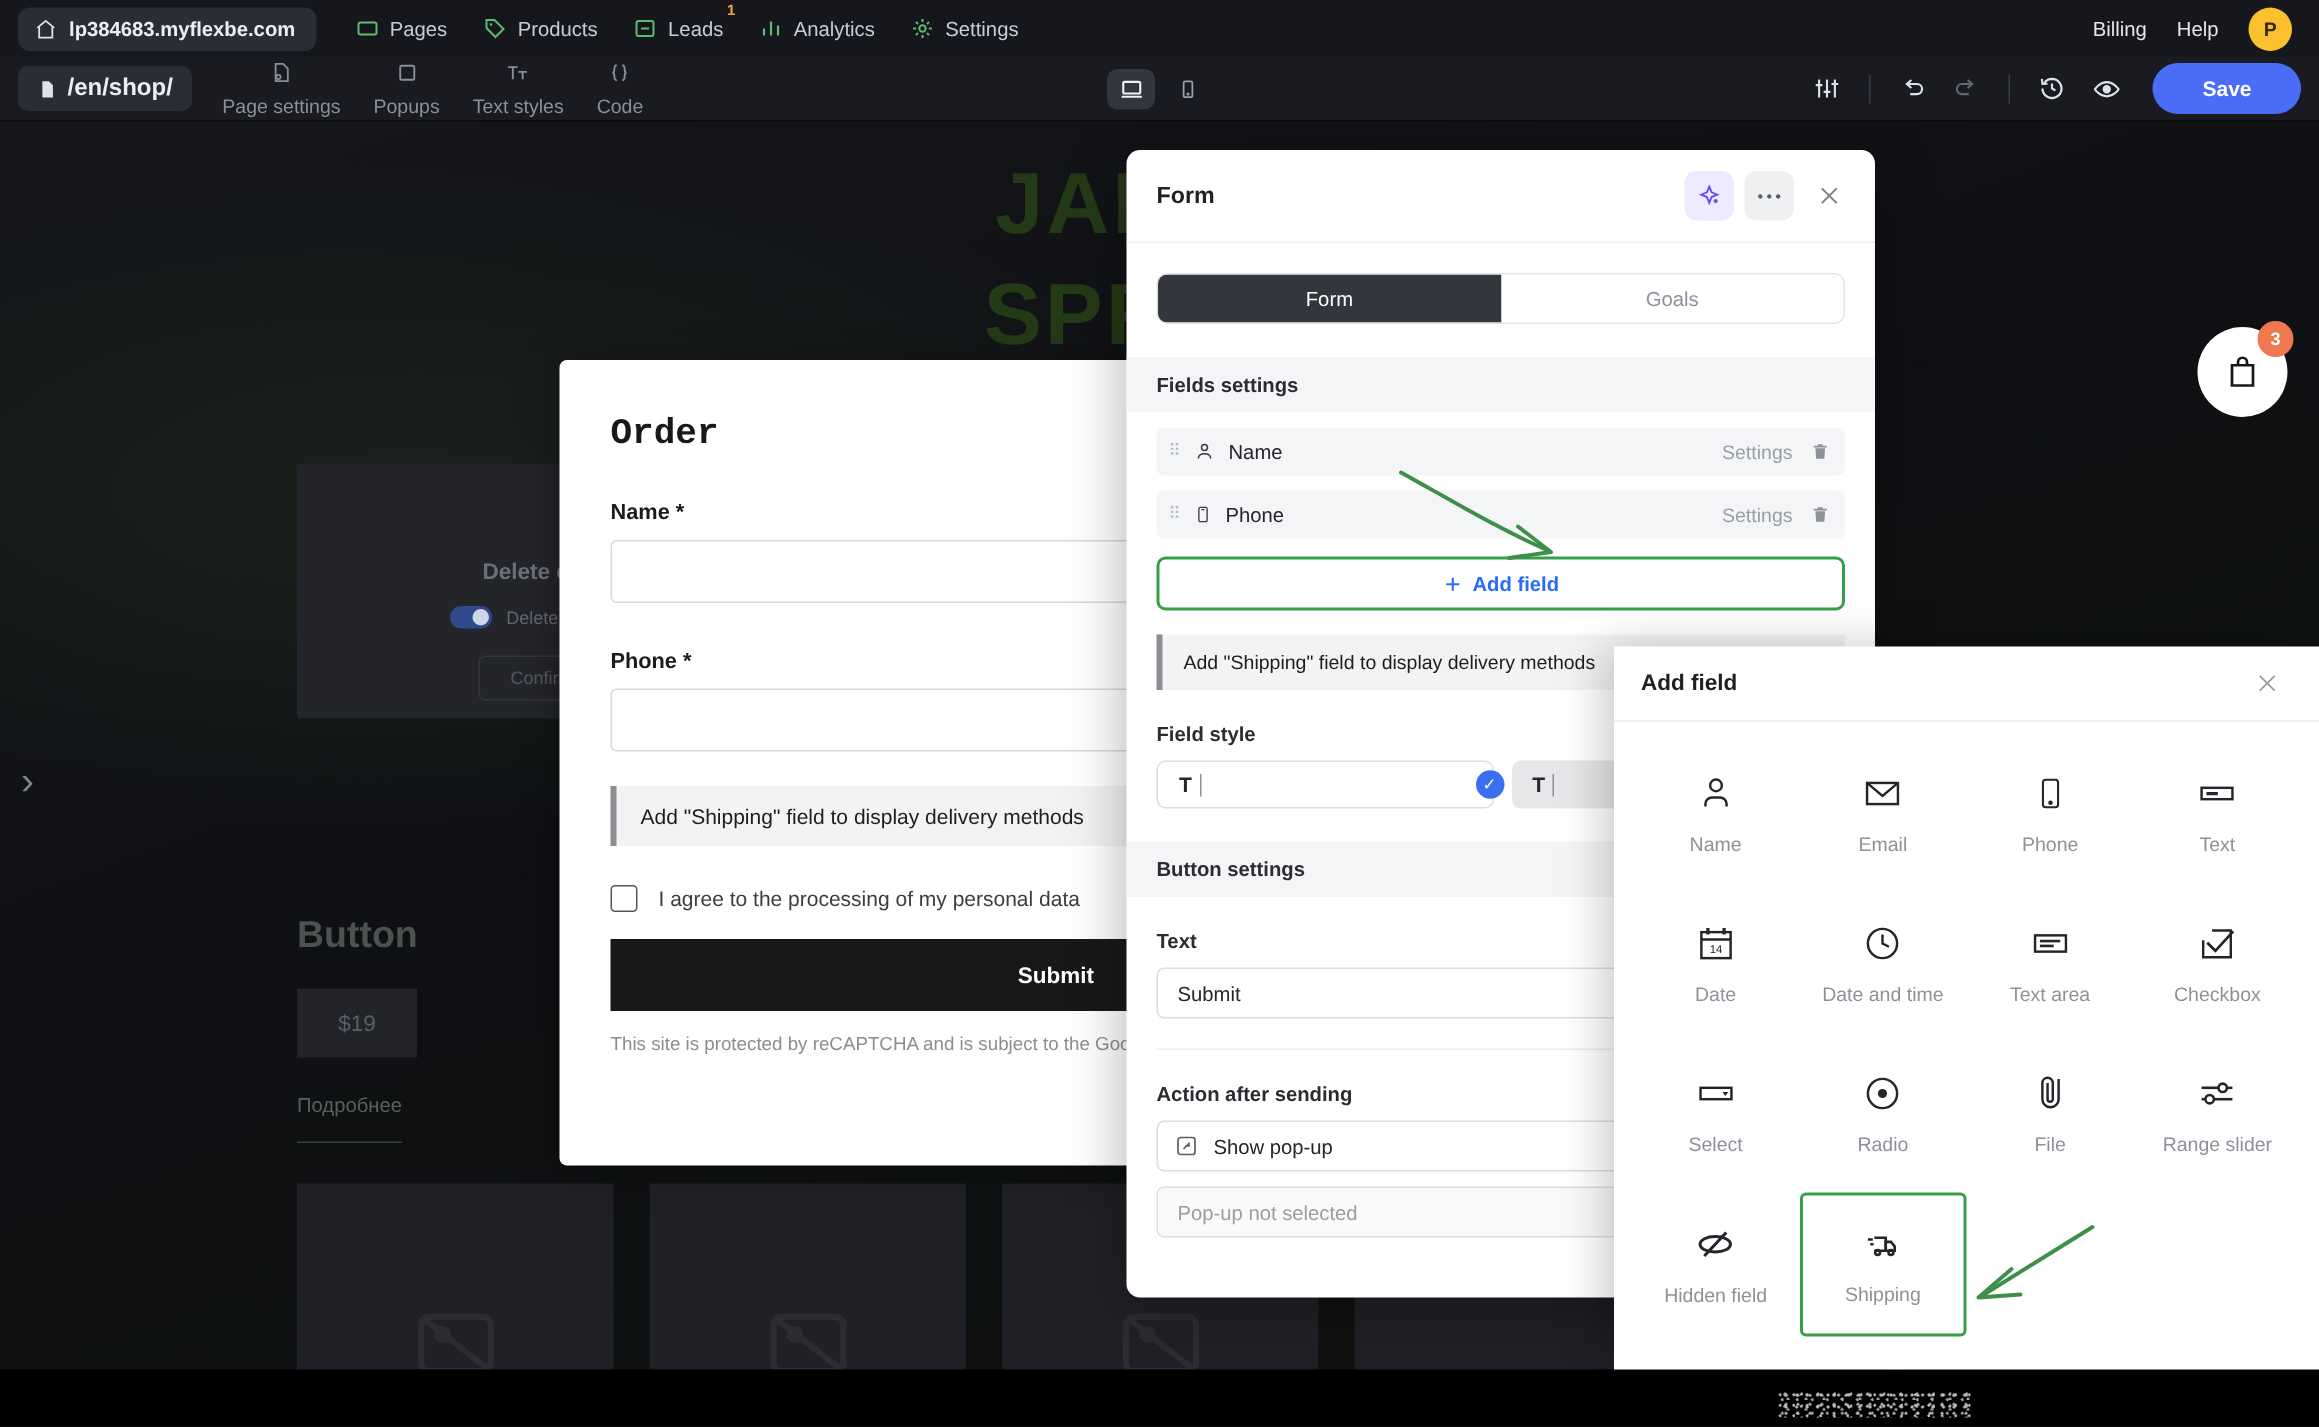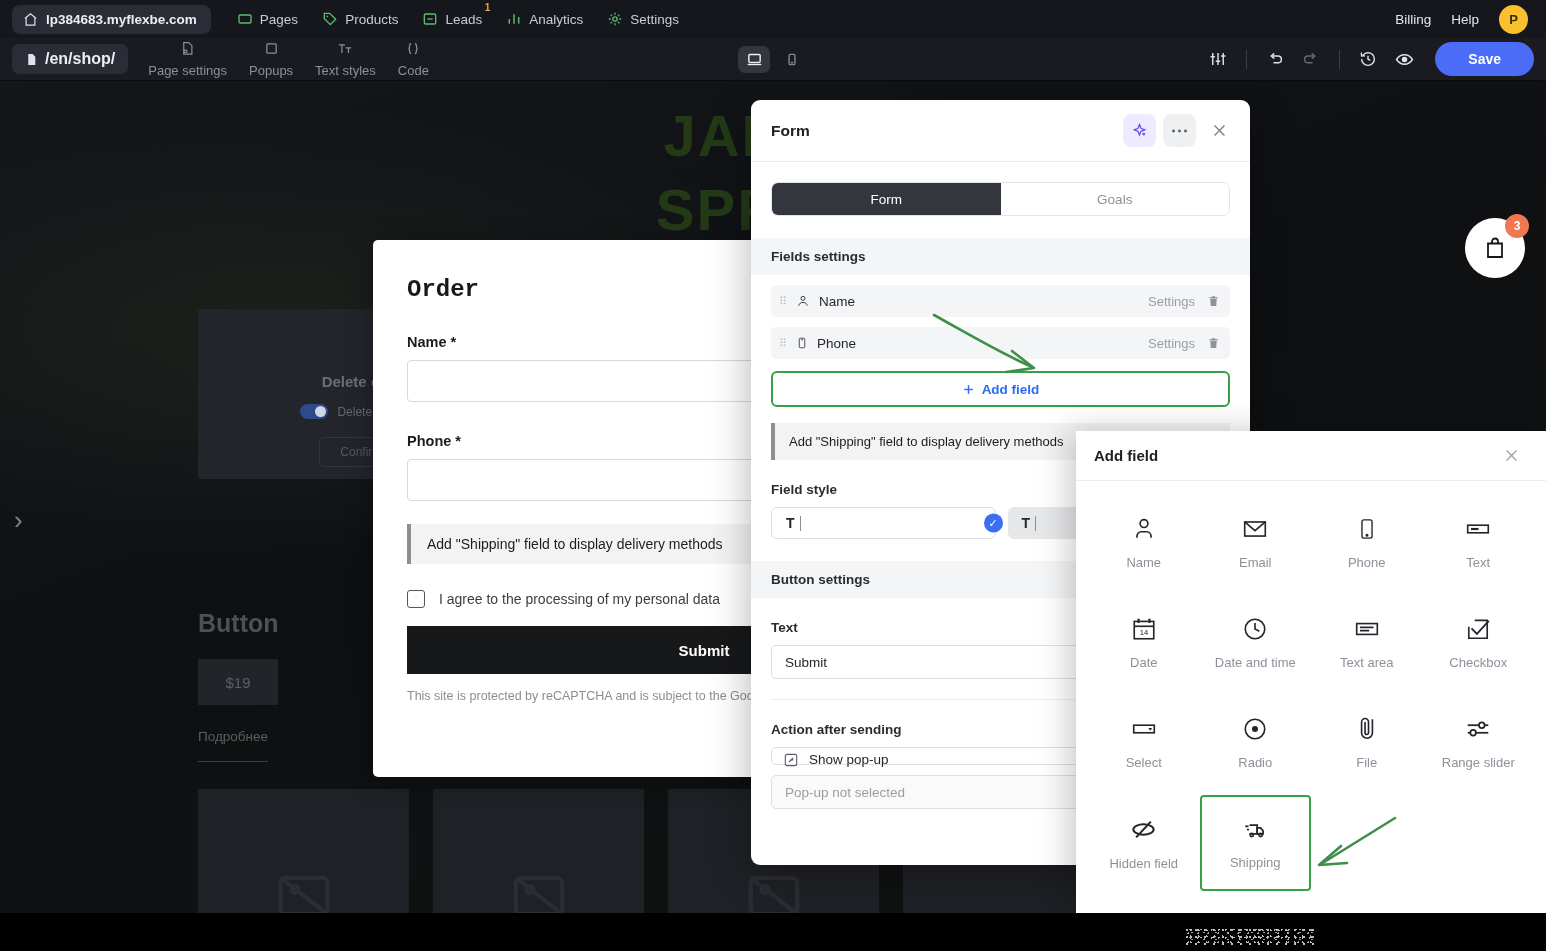--- a/index.html
+++ b/index.html
@@ -226,22 +226,22 @@
     width: 19px; height: 19px; border-radius: 50%; background: #3b6ef0;
     display: flex; align-items: center; justify-content: center; color: #fff; font-size: 11px;
   }
   .text-input {
     margin: 10px 20px 0; height: 34px; border: 1px solid #dcdee2; border-radius: 5px;
     display: flex; align-items: center; padding: 0 13px; font-size: 13.5px; color: #25262b;
   }
   .text-input.muted { color: #9a9da4; background: #fafafb; }
   .hr { margin: 20px 20px 0; height: 1px; background: #eceef1; }
   .select-input {
-    margin: 10px 20px 0; height: 18px; border: 1px solid #dcdee2; border-radius: 5px;
-    display: flex; padding: 4px 11px; gap: 10px;
+    margin: 10px 20px 0; height: 34px; border: 1px solid #dcdee2; border-radius: 5px;
+    display: flex; align-items: center; padding: 4px 11px; gap: 10px;
     font-size: 13.5px; color: #25262b; cursor: pointer;
   }
   .select-caret { margin-left: auto; color: #9a9da4; font-size: 10px; }
 
   
   .addfield-panel {
     position: absolute; left: 1076px; top: 431px; width: 470px; height: 482px;
     background: #fff; z-index: 40; box-shadow: -6px 0 30px rgba(0,0,0,.22);
   }
   .af-head {

